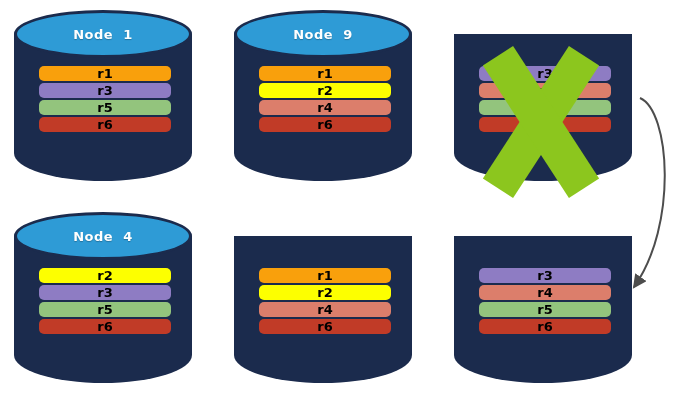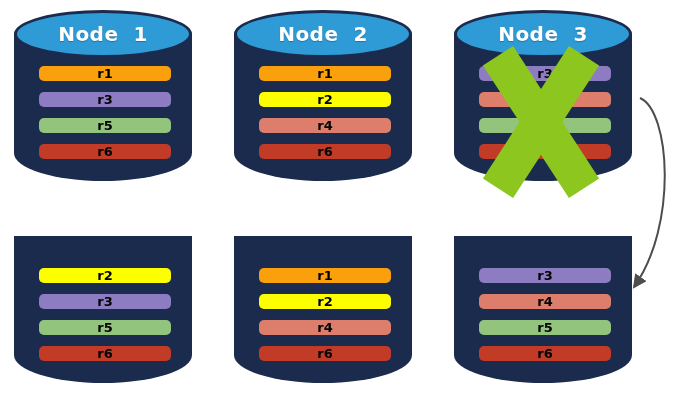--- a/index.html
+++ b/index.html
@@ -47,32 +47,32 @@
     border-radius: 50%;
     box-sizing: border-box;
     display: flex;
     align-items: center;
     justify-content: center;
     z-index: 2;
   }
   .node-title {
     color: var(--title);
     font-weight: bold;
-    font-size: 20px;
+    font-size: 13px;
     white-space: pre;
     letter-spacing: 0.5px;
     text-shadow: 0 1px 1px rgba(0,0,0,0.25);
   }
   .bars {
     position: absolute;
     left: 25px; right: 21px;
     top: 58px;
     display: flex;
     flex-direction: column;
-    gap: 11px;
+    gap: 2px;
     z-index: 2;
   }
   .bar {
     height: 15px;
     border-radius: 5px;
     color: var(--bartext);
     font-weight: bold;
     font-size: 13px;
     line-height: 15px;
     text-align: center;
@@ -121,47 +121,47 @@
     <div class="bars">
           <div class="bar" style="background: rgb(249, 160, 12);">r1</div>
           <div class="bar" style="background: rgb(142, 124, 195);">r3</div>
           <div class="bar" style="background: rgb(147, 196, 125);">r5</div>
           <div class="bar" style="background: rgb(193, 59, 39);">r6</div>
         </div>
   </div>
       <div class="cylinder">
     <div class="cyl-body"></div>
     <div class="cyl-top">
-      <span class="node-title">Node  2</span>
+      <span class="node-title">Node  9</span>
     </div>
     <div class="bars">
           <div class="bar" style="background: rgb(249, 160, 12);">r1</div>
           <div class="bar" style="background: rgb(253, 255, 0);">r2</div>
           <div class="bar" style="background: rgb(220, 126, 107);">r4</div>
           <div class="bar" style="background: rgb(193, 59, 39);">r6</div>
         </div>
   </div>
       <div class="cylinder">
     <div class="cyl-body"></div>
-    <div class="cyl-top">
-      <span class="node-title">Node  3</span>
-    </div>
     <div class="bars">
           <div class="bar" style="background: rgb(142, 124, 195);">r3</div>
           <div class="bar" style="background: rgb(220, 126, 107);">r4</div>
           <div class="bar" style="background: rgb(147, 196, 125);">r5</div>
           <div class="bar" style="background: rgb(193, 59, 39);">r6</div>
         </div>
   <div class="x-mark">
           <div class="x-arm a1"></div>
           <div class="x-arm a2"></div>
         </div>
       </div>
       <div class="cylinder">
     <div class="cyl-body"></div>
+    <div class="cyl-top">
+      <span class="node-title">Node  4</span>
+    </div>
     <div class="bars">
           <div class="bar" style="background: rgb(253, 255, 0);">r2</div>
           <div class="bar" style="background: rgb(142, 124, 195);">r3</div>
           <div class="bar" style="background: rgb(147, 196, 125);">r5</div>
           <div class="bar" style="background: rgb(193, 59, 39);">r6</div>
         </div>
   </div>
       <div class="cylinder">
     <div class="cyl-body"></div>
     <div class="bars">

